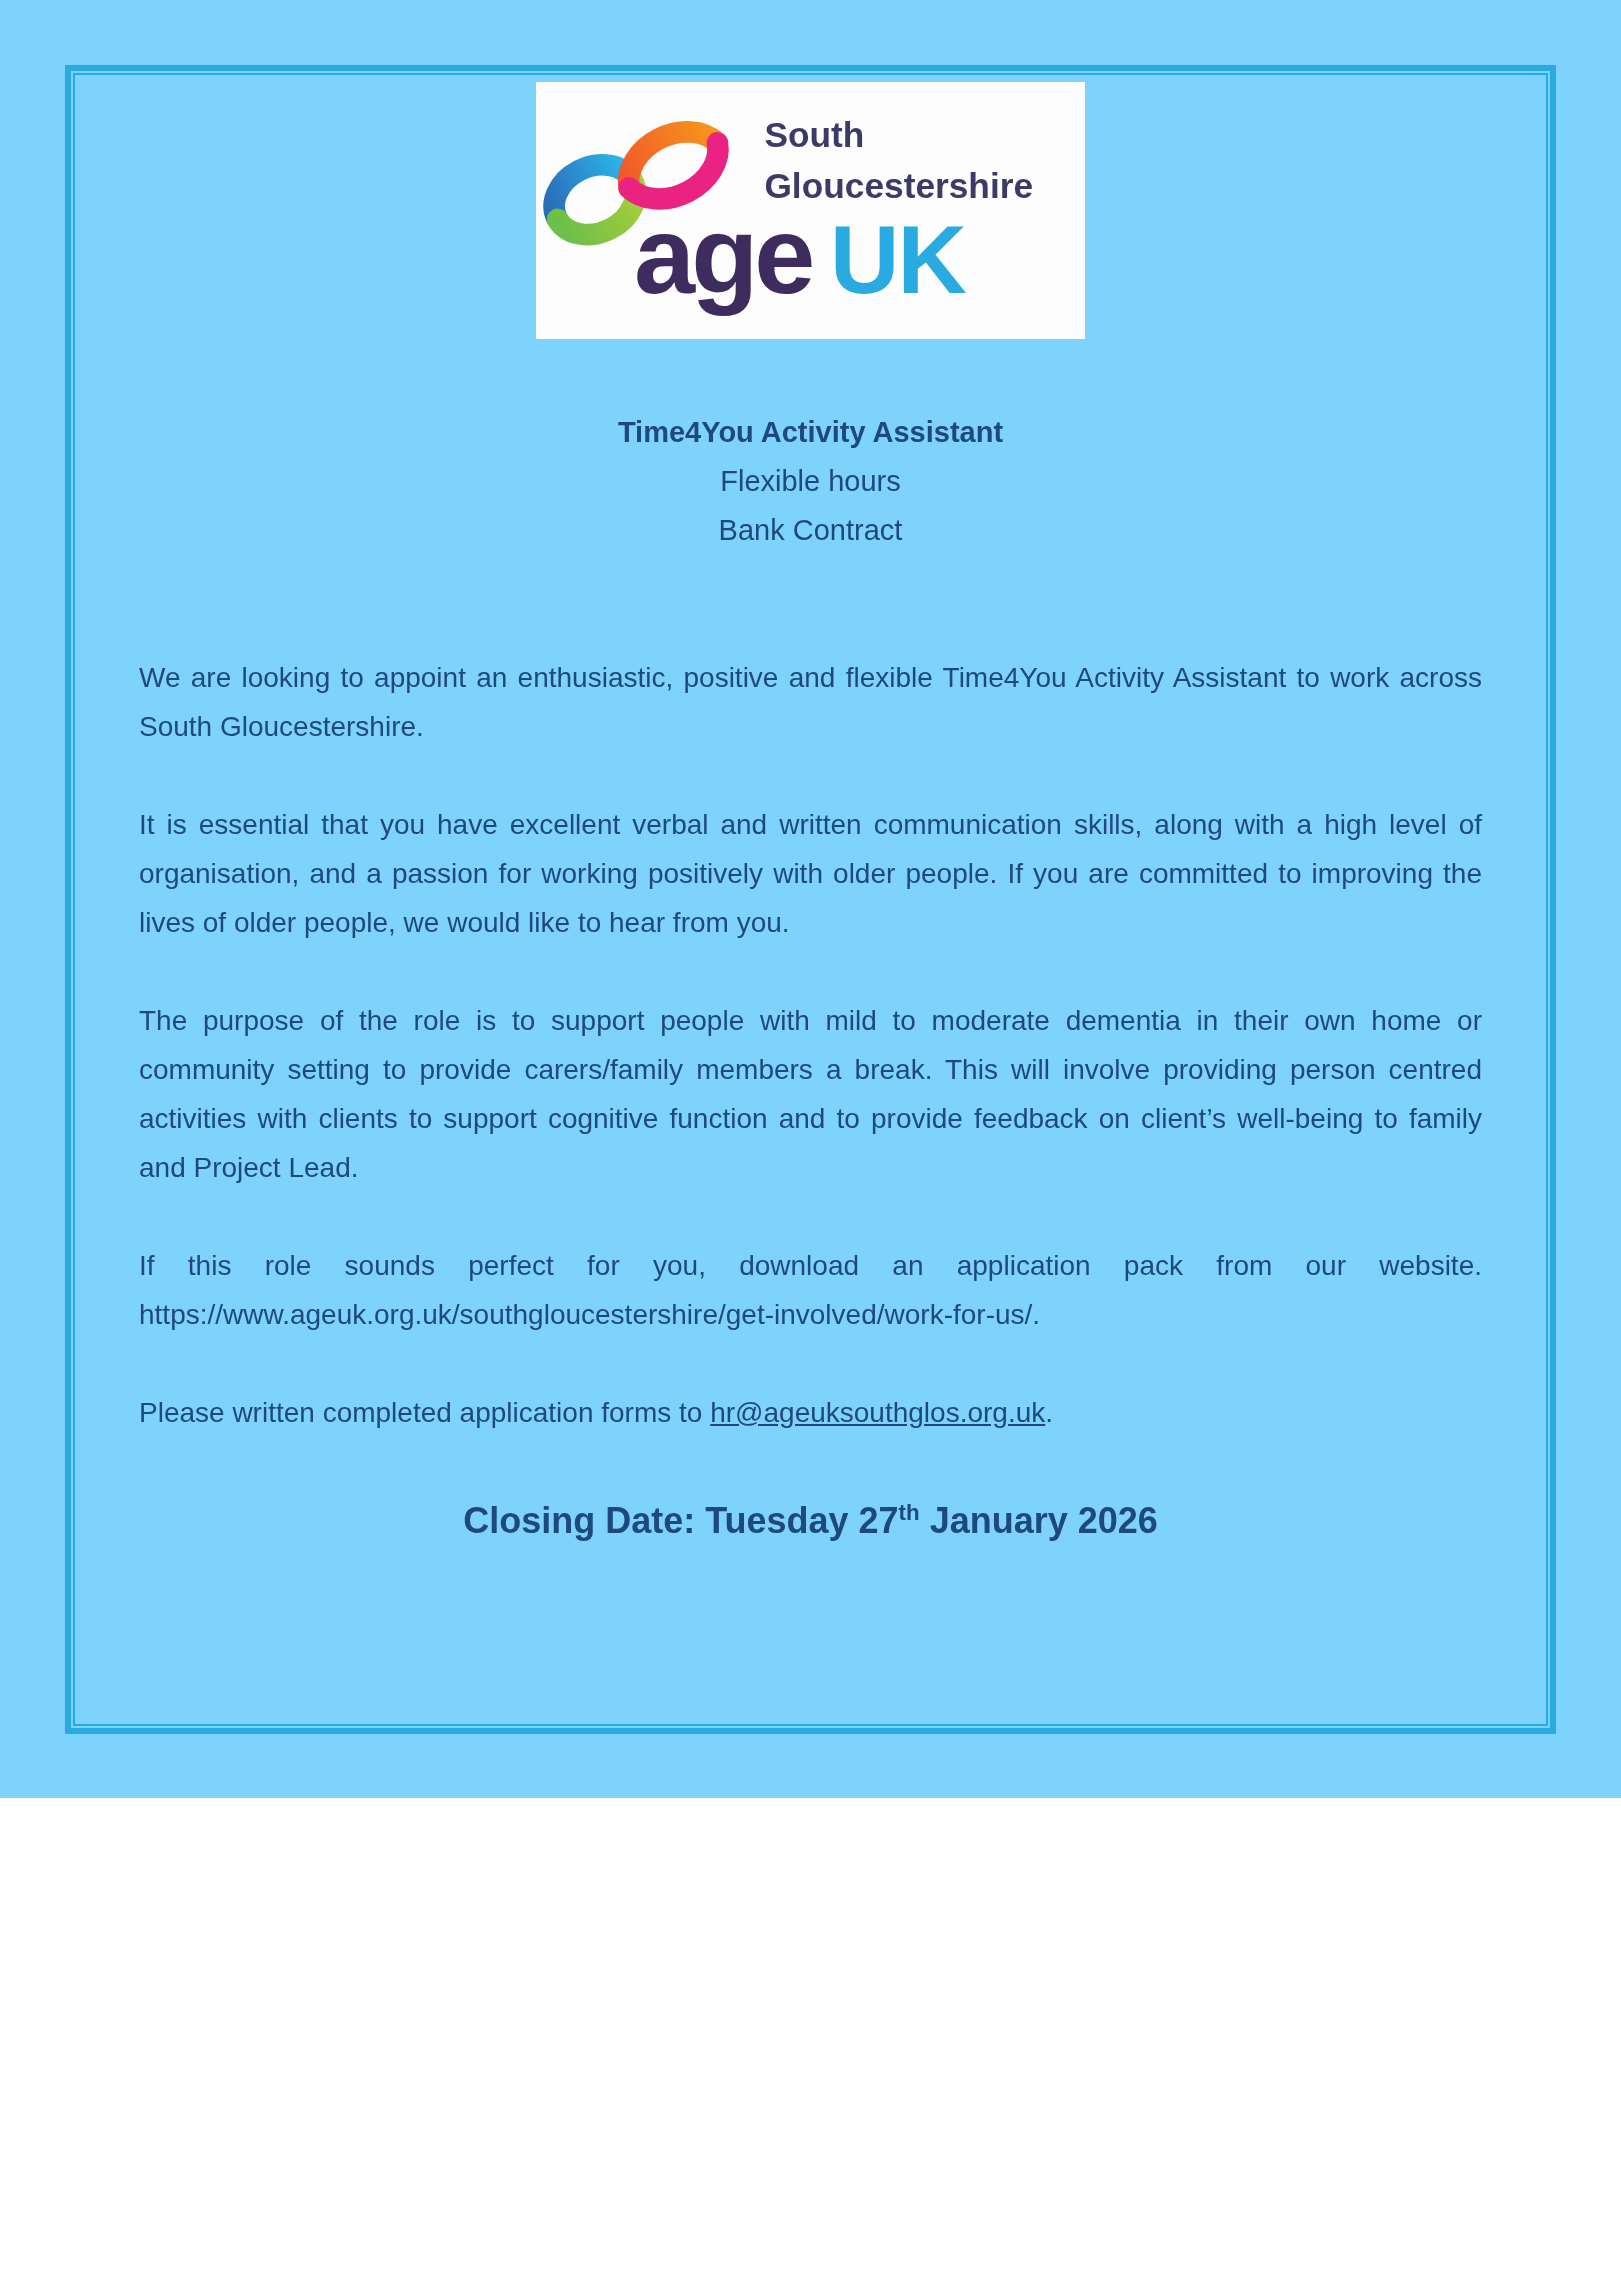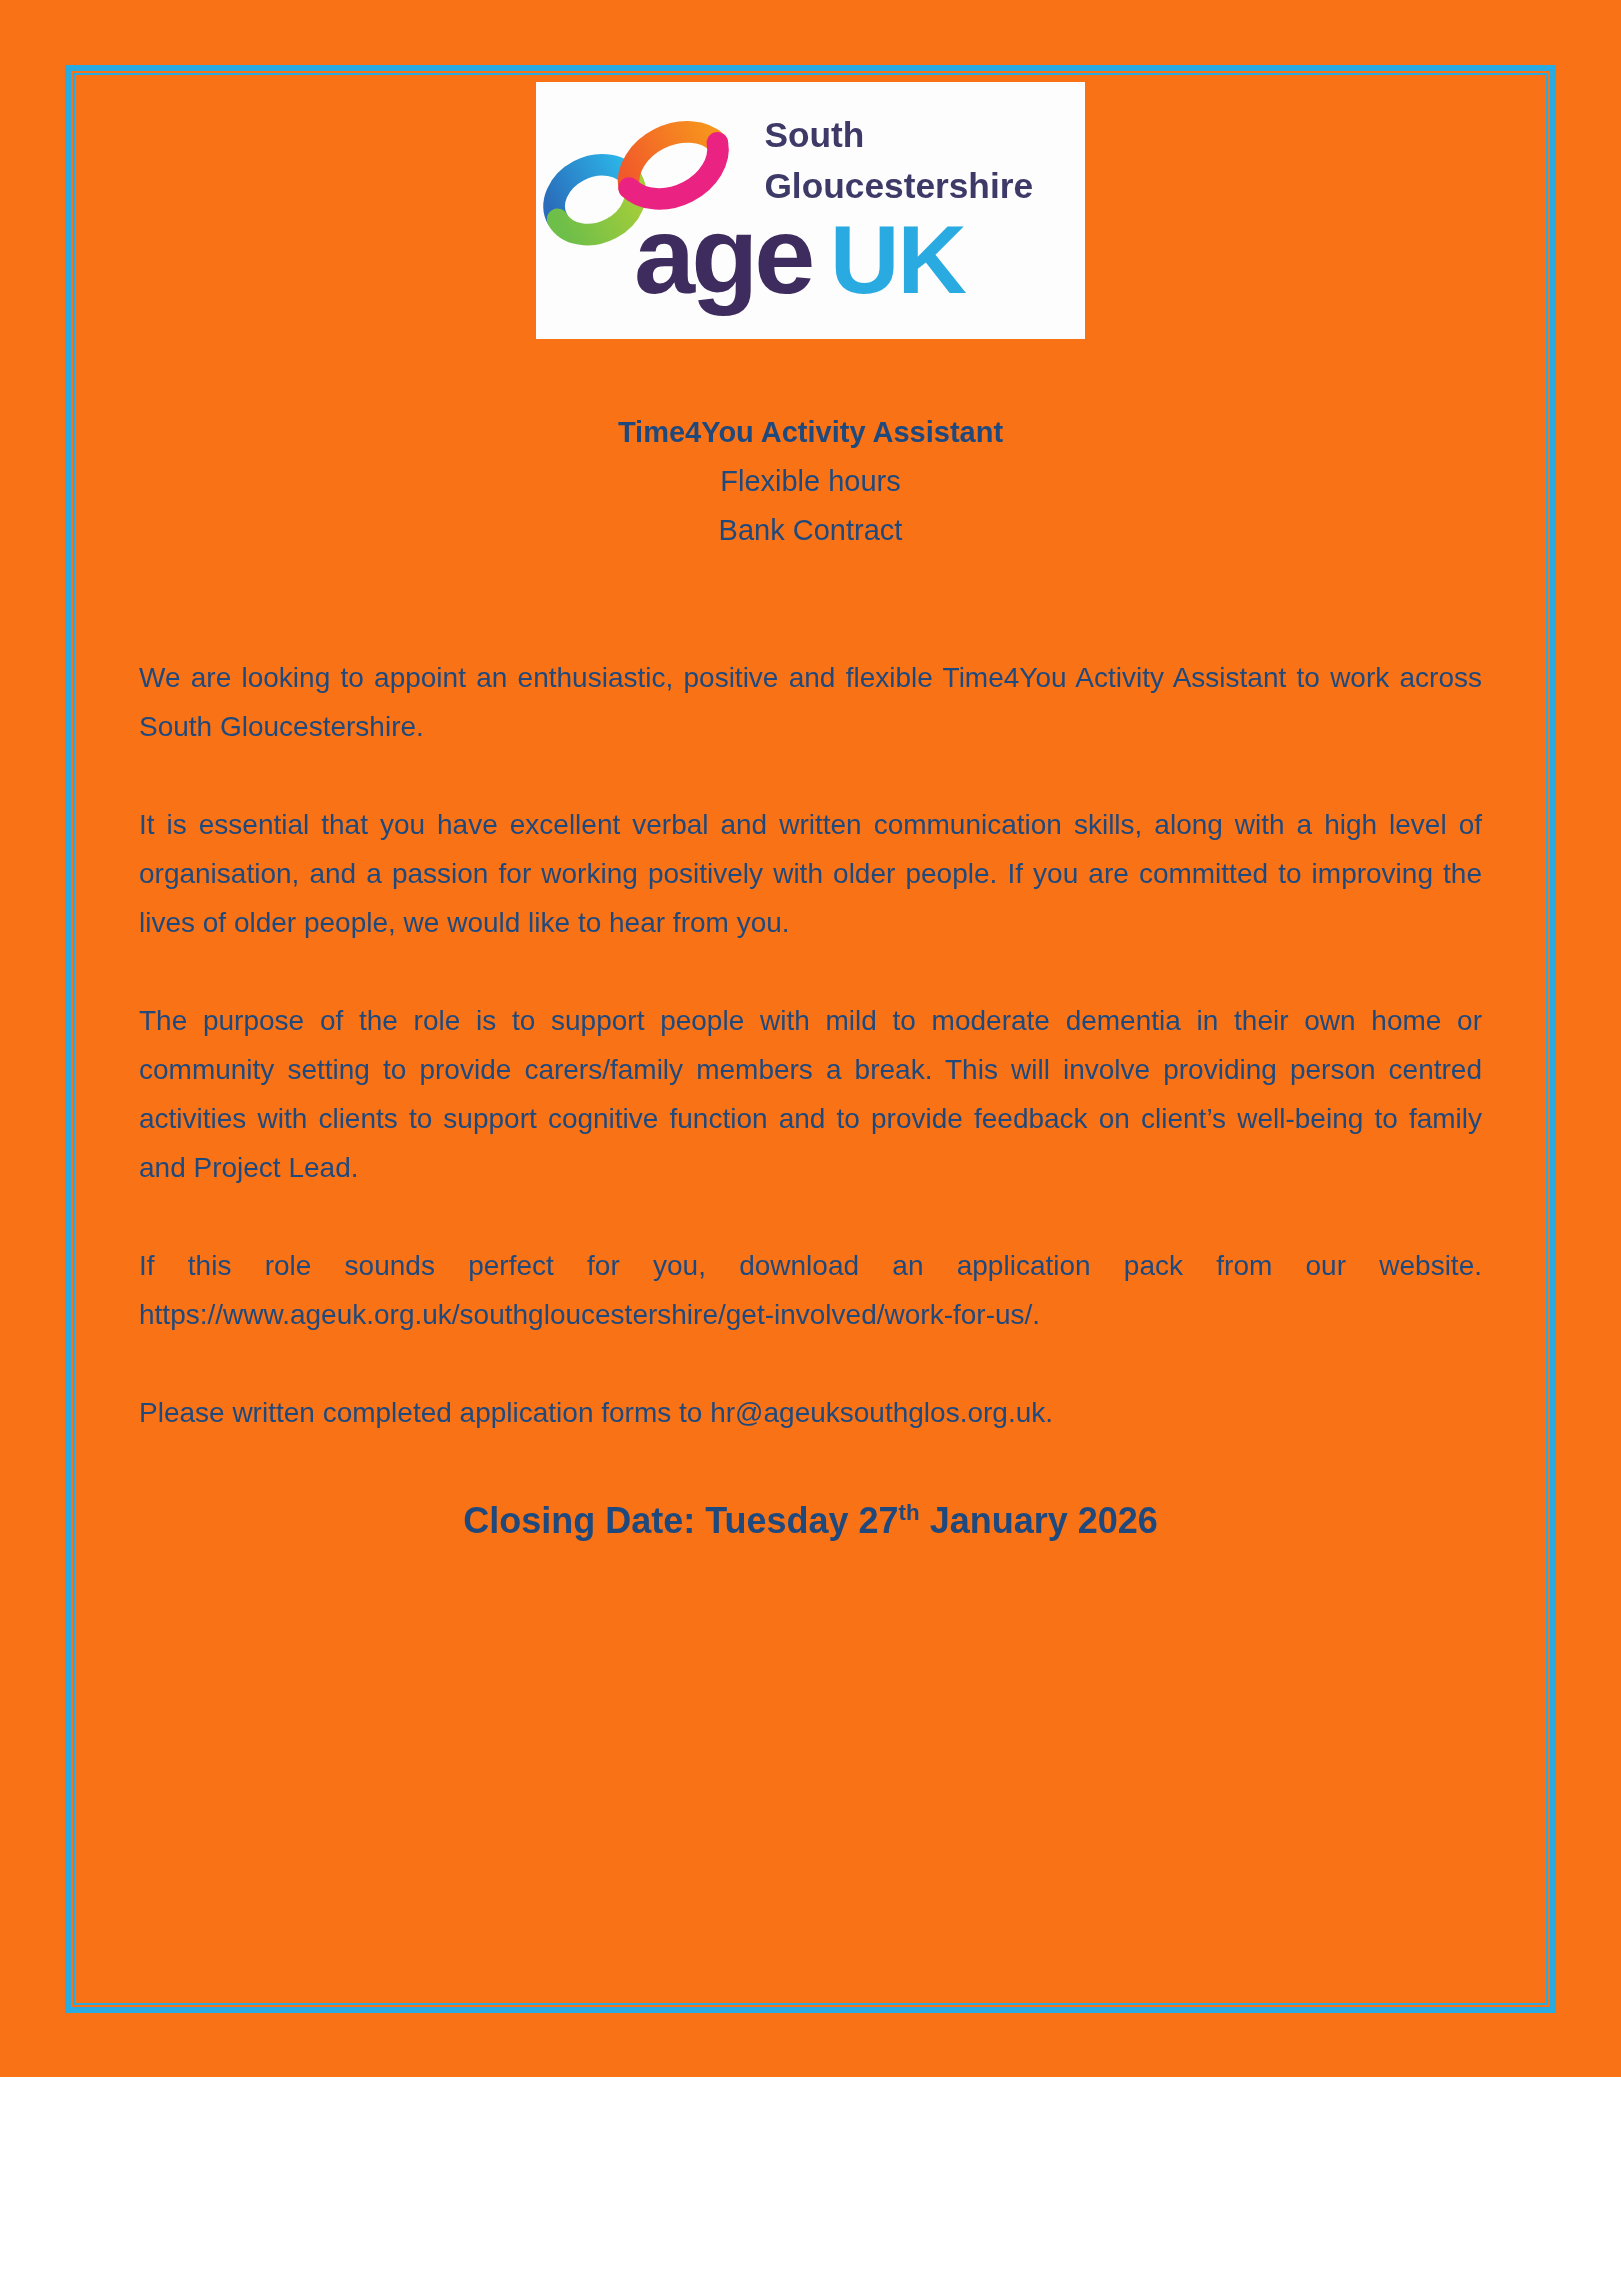--- a/index.html
+++ b/index.html
@@ -1,20 +1,20 @@
 <!DOCTYPE html>
 <html><head>
 <meta charset="utf-8">
 <style>
   html,body{margin:0;padding:0;background:#ffffff;}
   .page{
     position:relative;
     width:1621px;
-    height:2077px;
-    background:#f97316;
+    height:1798px;
+    background:#7dd3fc;
     font-family:"Liberation Sans", sans-serif;
     color:#1F497D;
     overflow:hidden;
   }
   .frame{
     position:absolute;
     left:65px; top:65px; right:65px; bottom:64px;
     border:6.9px solid #29ABE2;
   }
   .frame-inner{
@@ -46,20 +46,21 @@
   }
   .title-block .job-title{font-weight:bold;text-align:center;}
   .body-text{margin-top:98px;}
   .body-text p{
     margin:0 0 49px 0;
     text-align:justify;
   }
   .body-text p.no-justify{text-align:left;}
   a.email{
     color:inherit;
+    text-decoration:underline;
     cursor:pointer;
   }
   .closing{
     text-align:center;
     font-weight:bold;
     font-size:36px;
     line-height:49px;
     margin-top:59px;
   }
   sup.ord{

